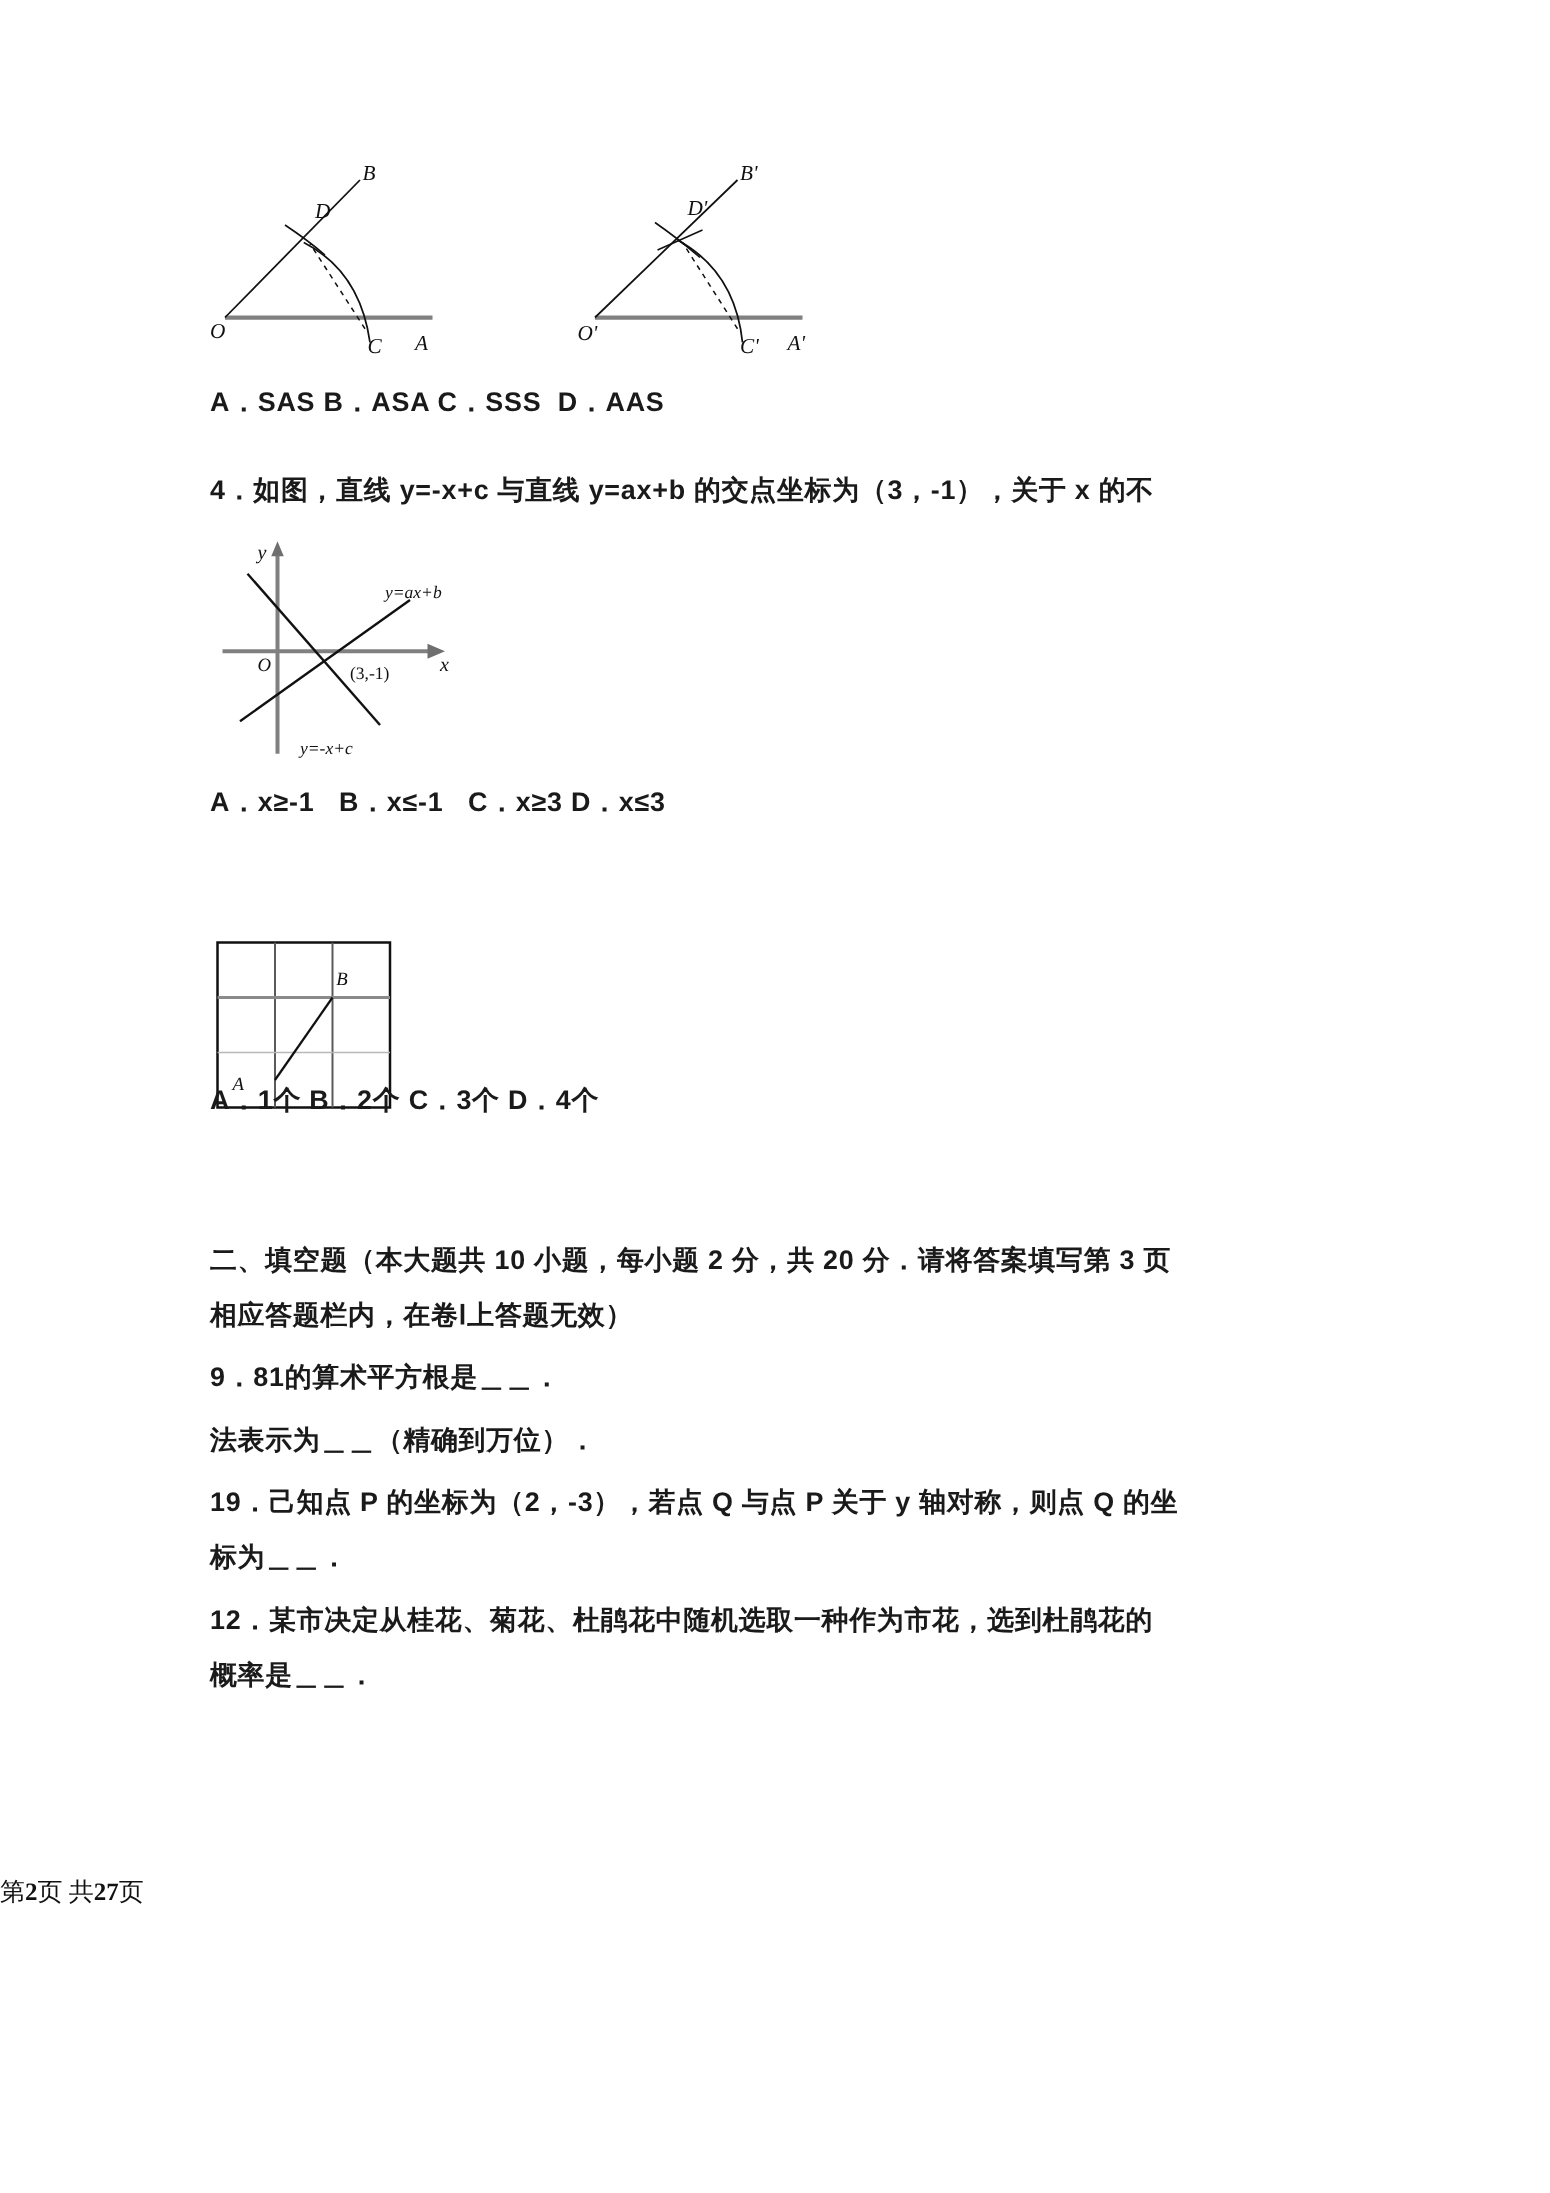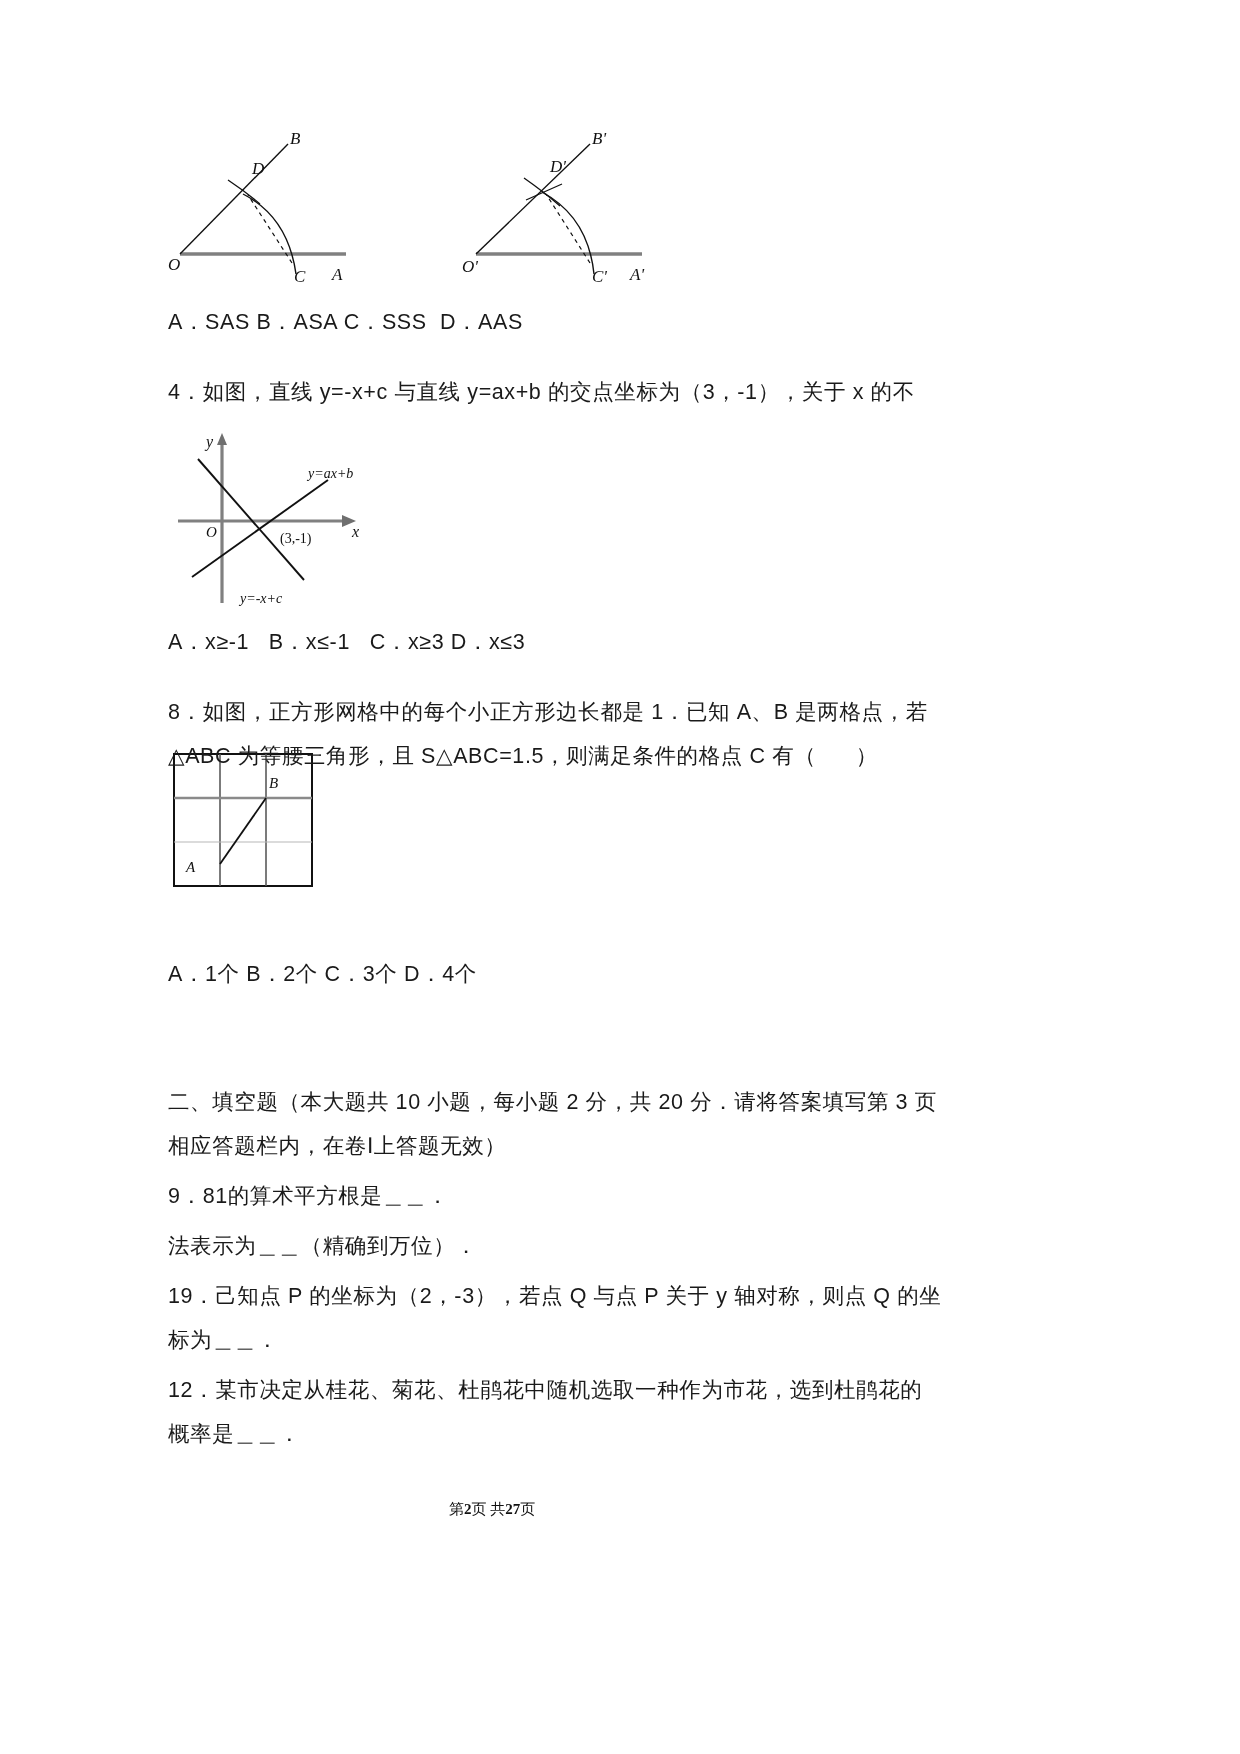--- a/index.html
+++ b/index.html
@@ -30,28 +30,28 @@
   }
   .qline {
     font-size: 21.5px;
     line-height: 44px;
     letter-spacing: 0.6px;
     white-space: pre-wrap;
     color: #1a1a1a;
   }
   .block {
     margin-bottom: 6px;
+    font-weight: bold;
   }
   .footer {
     position: absolute;
     left: 0;
     top: 1500px;
     width: 984px;
-    text-align: center;
-    font-size: 15px;
+    font-size: 20px;
     color: #111;
     font-family: "Liberation Serif", serif;
   }
   .footer .fnum { font-weight: bold; }
 
   
   #fig-angles {
     position: absolute;
     left: 168px;
     top: 122px;
@@ -176,24 +176,20 @@
     </div>
 
     <div style="height:200px"></div>
 
     <div class="block">
       <div class="qline">A．x≥‑1   B．x≤‑1   C．x≥3 D．x≤3</div>
     </div>
 
     <div class="gap-md"></div>
 
-    <div class="block">
-      <div class="qline">8．如图，正方形网格中的每个小正方形边长都是 1．已知 A、B 是两格点，若</div>
-      <div class="qline">△ABC 为等腰三角形，且 S△ABC=1.5，则满足条件的格点 C 有（      ）</div>
-    </div>
 
     <div style="height:168px"></div>
 
     <div class="block">
       <div class="qline">A．1个 B．2个 C．3个 D．4个</div>
     </div>
 
     <div class="gap-lg"></div>
     <div class="gap-md"></div>
 

